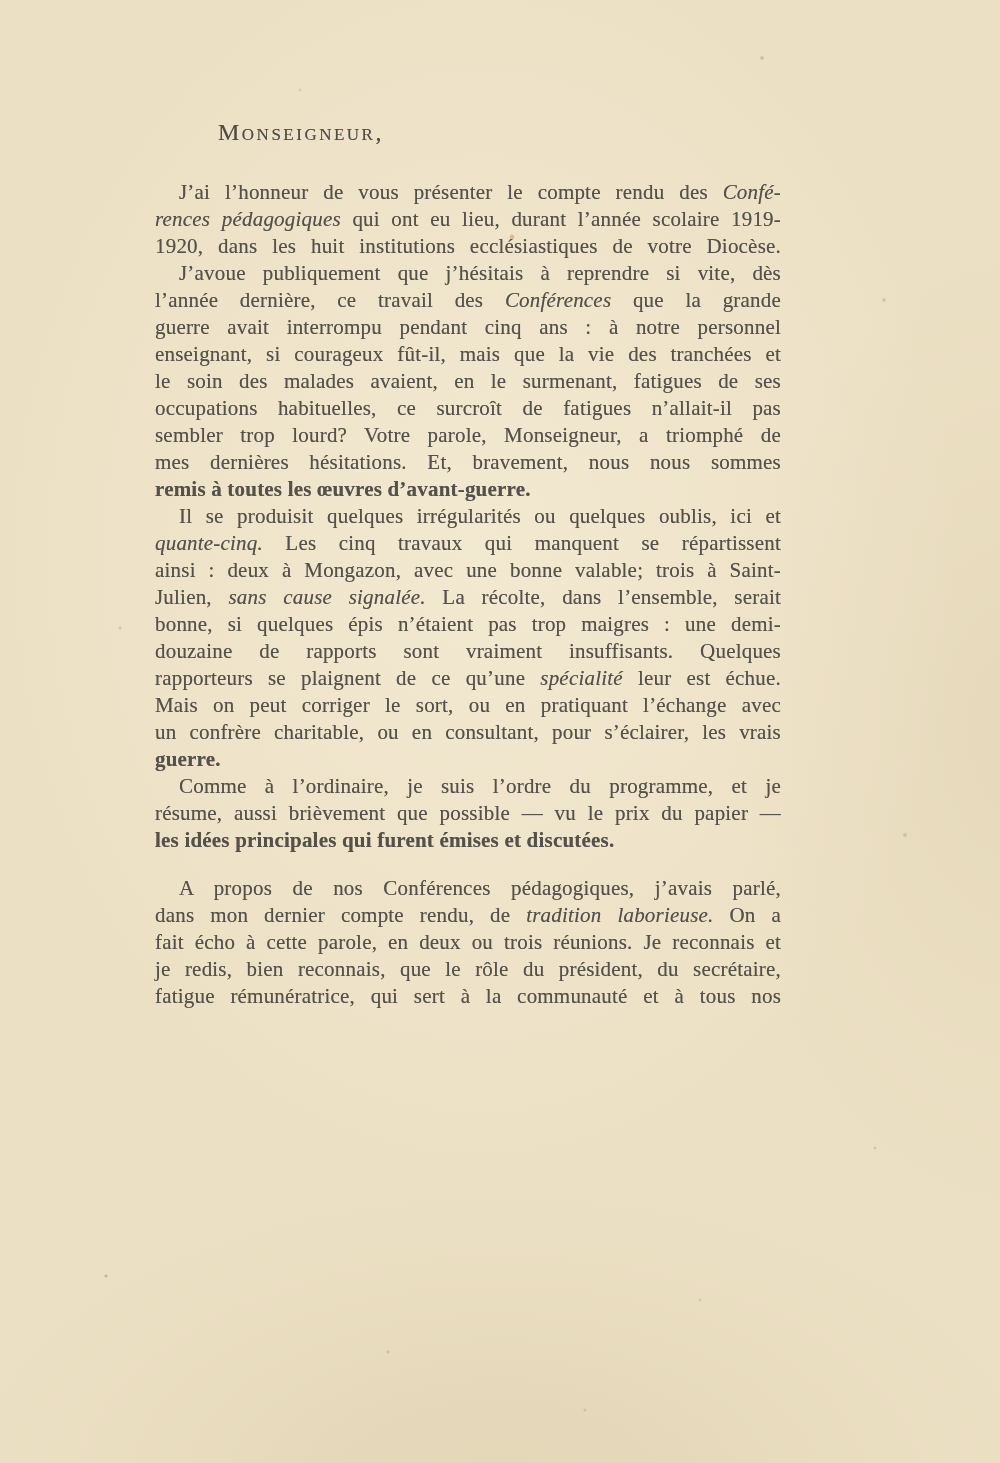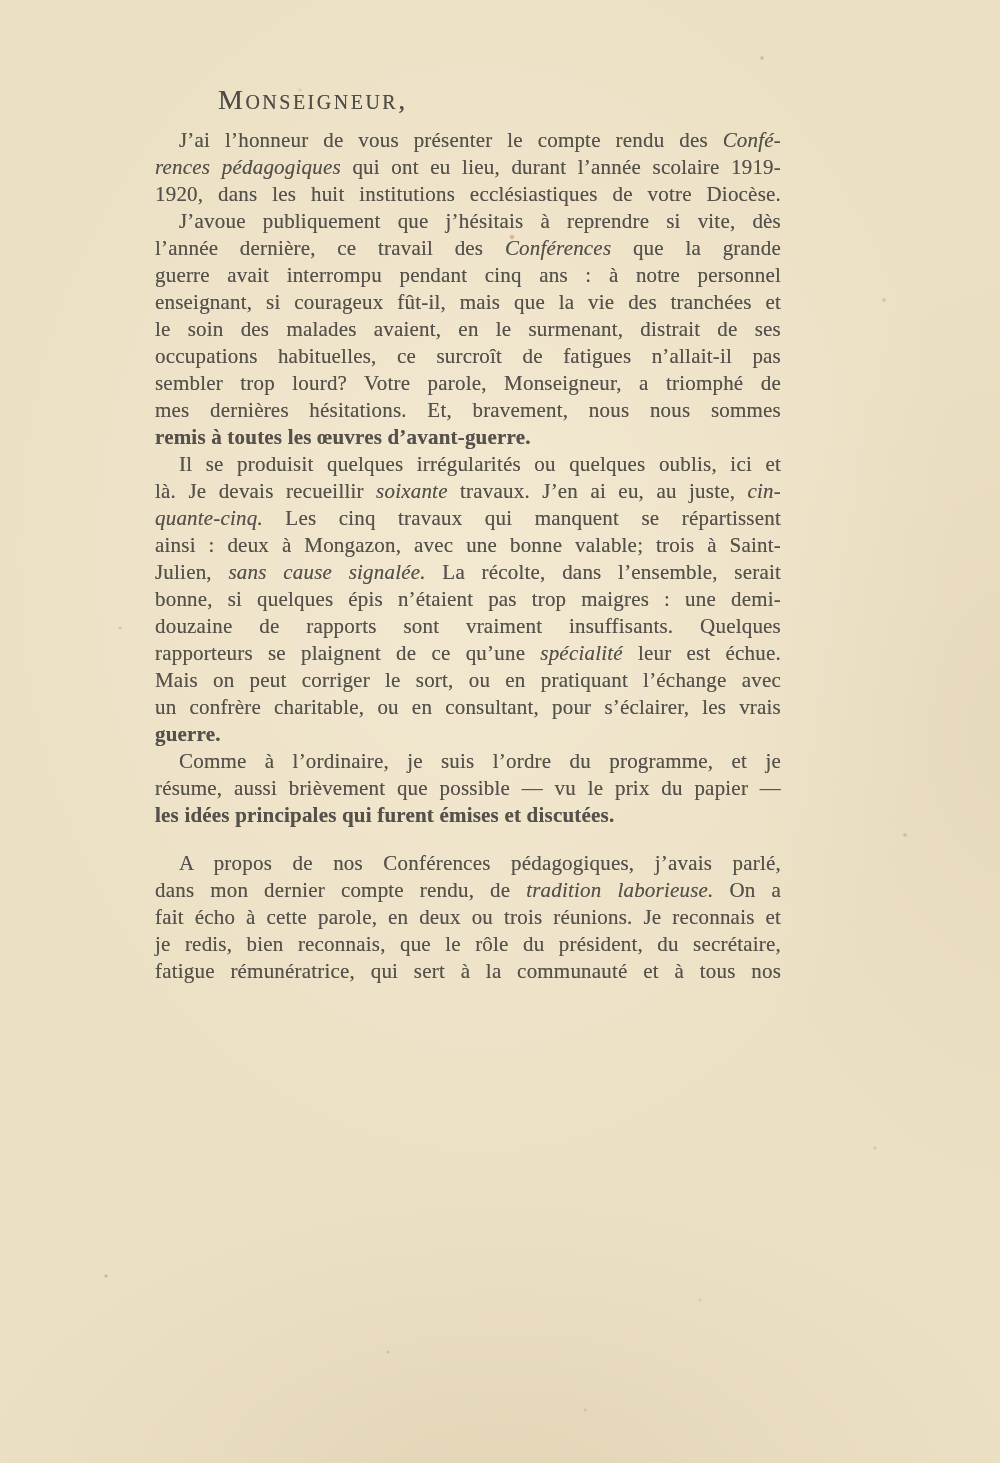--- a/index.html
+++ b/index.html
@@ -39,29 +39,29 @@
     position: absolute;
     left: 155px;
     top: 0;
     width: 626px;
     font-size: 21px;
     line-height: 27px;
     letter-spacing: 0.2px;
     text-shadow: 0 0 0.6px rgba(84, 80, 74, 0.55);
   }
   .salutation {
-    margin: 86px 0 0 63px;
+    margin: 119px 0 0 63px;
     font-variant: small-caps;
-    font-size: 28px;
+    font-size: 24px;
     line-height: 27px;
     letter-spacing: 2.5px;
     color: #4f4b45;
   }
   .paragraph { margin: 0; }
-  .paragraph.first { margin-top: 14px; }
+  .paragraph.first { margin-top: 33px; }
   .paragraph.section-heading { margin-top: 52px; }
   .paragraph.after-heading { margin-top: 21px; }
   .line {
     text-align: justify;
     text-align-last: justify;
   }
   .line.last { text-align-last: left; font-weight: bold; }
   .line.indent { text-indent: 24px; }
   .it { font-style: italic; }
   .sc { font-variant: small-caps; letter-spacing: 1.5px; }
@@ -75,29 +75,28 @@
     <div class="paragraph first">
         <div class="line indent"><span>J’ai l’honneur de vous présenter le compte rendu des </span><span class="it">Confé-</span></div>
         <div class="line"><span class="it">rences pédagogiques</span><span> qui ont eu lieu, durant l’année scolaire 1919-</span></div>
         <div class="line"><span>1920, dans les huit institutions ecclésiastiques de votre Diocèse.</span></div>
       </div>
     <div class="paragraph">
         <div class="line indent"><span>J’avoue publiquement que j’hésitais à reprendre si vite, dès</span></div>
         <div class="line"><span>l’année dernière, ce travail des </span><span class="it">Conférences</span><span> que la grande</span></div>
         <div class="line"><span>guerre avait interrompu pendant cinq ans : à notre personnel</span></div>
         <div class="line"><span>enseignant, si courageux fût-il, mais que la vie des tranchées et</span></div>
-        <div class="line"><span>le soin des malades avaient, en le surmenant, distrait de ses</span></div>
+        <div class="line"><span>le soin des malades avaient, en le surmenant, fatigues de ses</span></div>
         <div class="line"><span>occupations habituelles, ce surcroît de fatigues n’allait-il pas</span></div>
         <div class="line"><span>sembler trop lourd? Votre parole, Monseigneur, a triomphé de</span></div>
         <div class="line"><span>mes dernières hésitations. Et, bravement, nous nous sommes</span></div>
         <div class="line last"><span>remis à toutes les œuvres d’avant-guerre.</span></div>
       </div>
     <div class="paragraph">
         <div class="line indent"><span>Il se produisit quelques irrégularités ou quelques oublis, ici et</span></div>
-        <div class="line"><span>là. Je devais recueillir </span><span class="it">soixante</span><span> travaux. J’en ai eu, au juste, </span><span class="it">cin-</span></div>
         <div class="line"><span class="it">quante-cinq.</span><span> Les cinq travaux qui manquent se répartissent</span></div>
         <div class="line"><span>ainsi : deux à Mongazon, avec une bonne valable; trois à Saint-</span></div>
         <div class="line"><span>Julien, </span><span class="it">sans cause signalée.</span><span> La récolte, dans l’ensemble, serait</span></div>
         <div class="line"><span>bonne, si quelques épis n’étaient pas trop maigres : une demi-</span></div>
         <div class="line"><span>douzaine de rapports sont vraiment insuffisants. Quelques</span></div>
         <div class="line"><span>rapporteurs se plaignent de ce qu’une </span><span class="it">spécialité</span><span> leur est échue.</span></div>
         <div class="line"><span>Mais on peut corriger le sort, ou en pratiquant l’échange avec</span></div>
         <div class="line"><span>un confrère charitable, ou en consultant, pour s’éclairer, les vrais</span></div>
         <div class="line last"><span>guerre.</span></div>
       </div>

